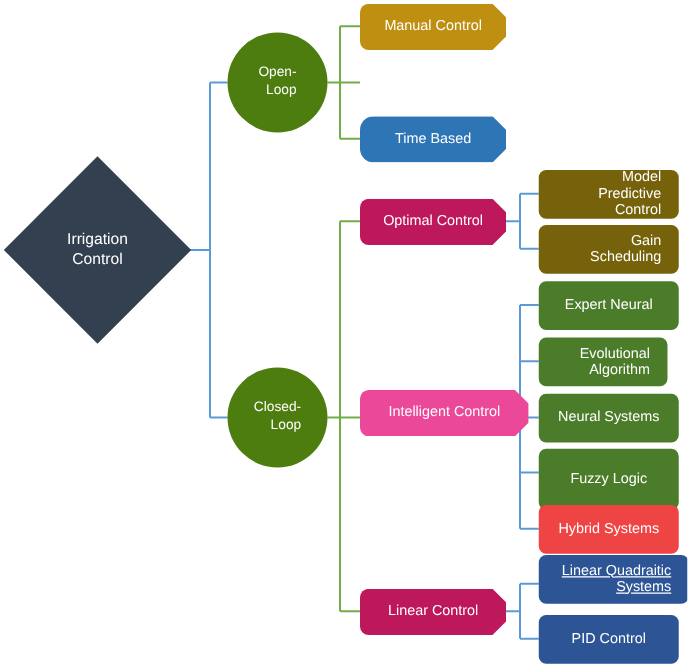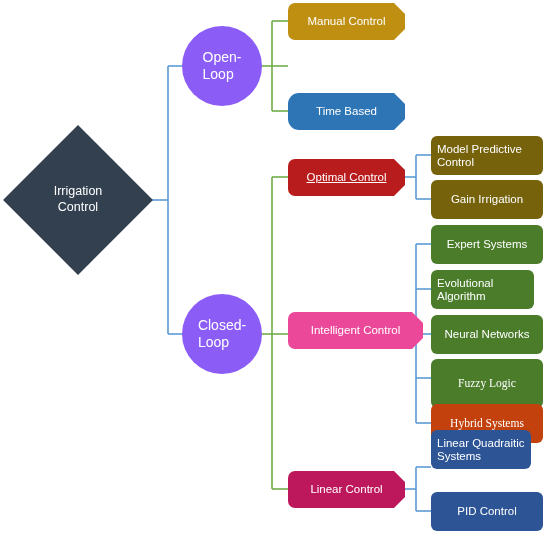--- a/index.html
+++ b/index.html
@@ -24,24 +24,24 @@
     width: 550px;
     height: 534px;
     pointer-events: none;
   }
   .node {
     position: absolute;
     box-sizing: border-box;
     display: flex;
     align-items: center;
     justify-content: center;
-    text-align: left;
+    text-align: right;
     color: #ffffff;
     line-height: 1.12;
-    padding: 2px 6px;
+    padding: 2px 14px;
   }
   
   .diamond-wrap {
     position: absolute;
   }
   .diamond-shape {
     position: absolute;
     left: 0;
     top: 0;
     width: 100%;
@@ -60,22 +60,22 @@
     justify-content: center;
     text-align: center;
     color: #ffffff;
     font-size: 12.5px;
     line-height: 1.25;
     z-index: 2;
   }
   
   .circle {
     border-radius: 50%;
-    background: #8b5cf6;
-    font-size: 14px;
+    background: #4d7c0f;
+    font-size: 11px;
     line-height: 1.25;
   }
   
   .banner {
     font-size: 11.5px;
     border-radius: 7px 0 0 7px;
     -webkit-clip-path: polygon(0 0, calc(100% - 11px) 0, 100% 11px, 100% calc(100% - 11px), calc(100% - 11px) 100%, 0 100%);
     clip-path: polygon(0 0, calc(100% - 11px) 0, 100% 11px, 100% calc(100% - 11px), calc(100% - 11px) 100%, 0 100%);
   }
   
@@ -155,37 +155,37 @@
       <span>Closed-</span><br>
       <span>Loop</span>
     </span>
   </div>
 
   <div class="node banner" style="left:288px; top:3px; width:117px; height:37px; background:#bf8f11;">Manual Control</div>
 
 
   <div class="node banner" style="left:288px; top:93px; width:117px; height:37px; background:#2e75b6;border-radius:11px;">Time Based</div>
 
-  <div class="node banner" style="left:288px; top:159px; width:117px; height:37px; background:#b91c1c;text-decoration:underline;">Optimal Control</div>
+  <div class="node banner" style="left:288px; top:159px; width:117px; height:37px; background:#be185d;">Optimal Control</div>
 
   <div class="node banner" style="left:288px; top:312px; width:135px; height:37px; background:#ec4899;">Intelligent Control</div>
 
   <div class="node banner" style="left:288px; top:471px; width:117px; height:37px; background:#be185d;">Linear Control</div>
 
   <div class="node leaf" style="left:431px; top:136px; width:112px; height:39px; background:#75620a;">Model Predictive Control</div>
 
-  <div class="node leaf" style="left:431px; top:180px; width:112px; height:39px; background:#75620a;">Gain Irrigation</div>
+  <div class="node leaf" style="left:431px; top:180px; width:112px; height:39px; background:#75620a;">Gain Scheduling</div>
 
-  <div class="node leaf" style="left:431px; top:225px; width:112px; height:39px; background:#4a7c2a;">Expert Systems</div>
+  <div class="node leaf" style="left:431px; top:225px; width:112px; height:39px; background:#4a7c2a;">Expert Neural</div>
 
   <div class="node leaf" style="left:431px; top:270px; width:103px; height:39px; background:#4a7c2a;">Evolutional Algorithm</div>
 
-  <div class="node leaf" style="left:431px; top:315px; width:112px; height:39px; background:#4a7c2a;">Neural Networks</div>
+  <div class="node leaf" style="left:431px; top:315px; width:112px; height:39px; background:#4a7c2a;">Neural Systems</div>
 
-  <div class="node leaf" style="left:431px; top:359px; width:112px; height:49px; background:#4a7c2a;font-family:Liberation Serif, serif;">Fuzzy Logic</div>
+  <div class="node leaf" style="left:431px; top:359px; width:112px; height:49px; background:#4a7c2a;">Fuzzy Logic</div>
 
-  <div class="node leaf" style="left:431px; top:404px; width:112px; height:39px; background:#c2410c;font-family:Liberation Serif, serif;">Hybrid Systems</div>
+  <div class="node leaf" style="left:431px; top:404px; width:112px; height:39px; background:#ef4444;">Hybrid Systems</div>
 
-  <div class="node leaf" style="left:431px; top:430px; width:100px; height:39px; background:#2d5596;">Linear Quadraitic Systems</div>
+  <div class="node leaf" style="left:431px; top:444px; width:120px; height:39px; background:#2d5596;text-decoration:underline;">Linear Quadraitic Systems</div>
 
   <div class="node leaf" style="left:431px; top:492px; width:112px; height:39px; background:#2d5596;">PID Control</div>
 
 </div>
 
 </body></html>

